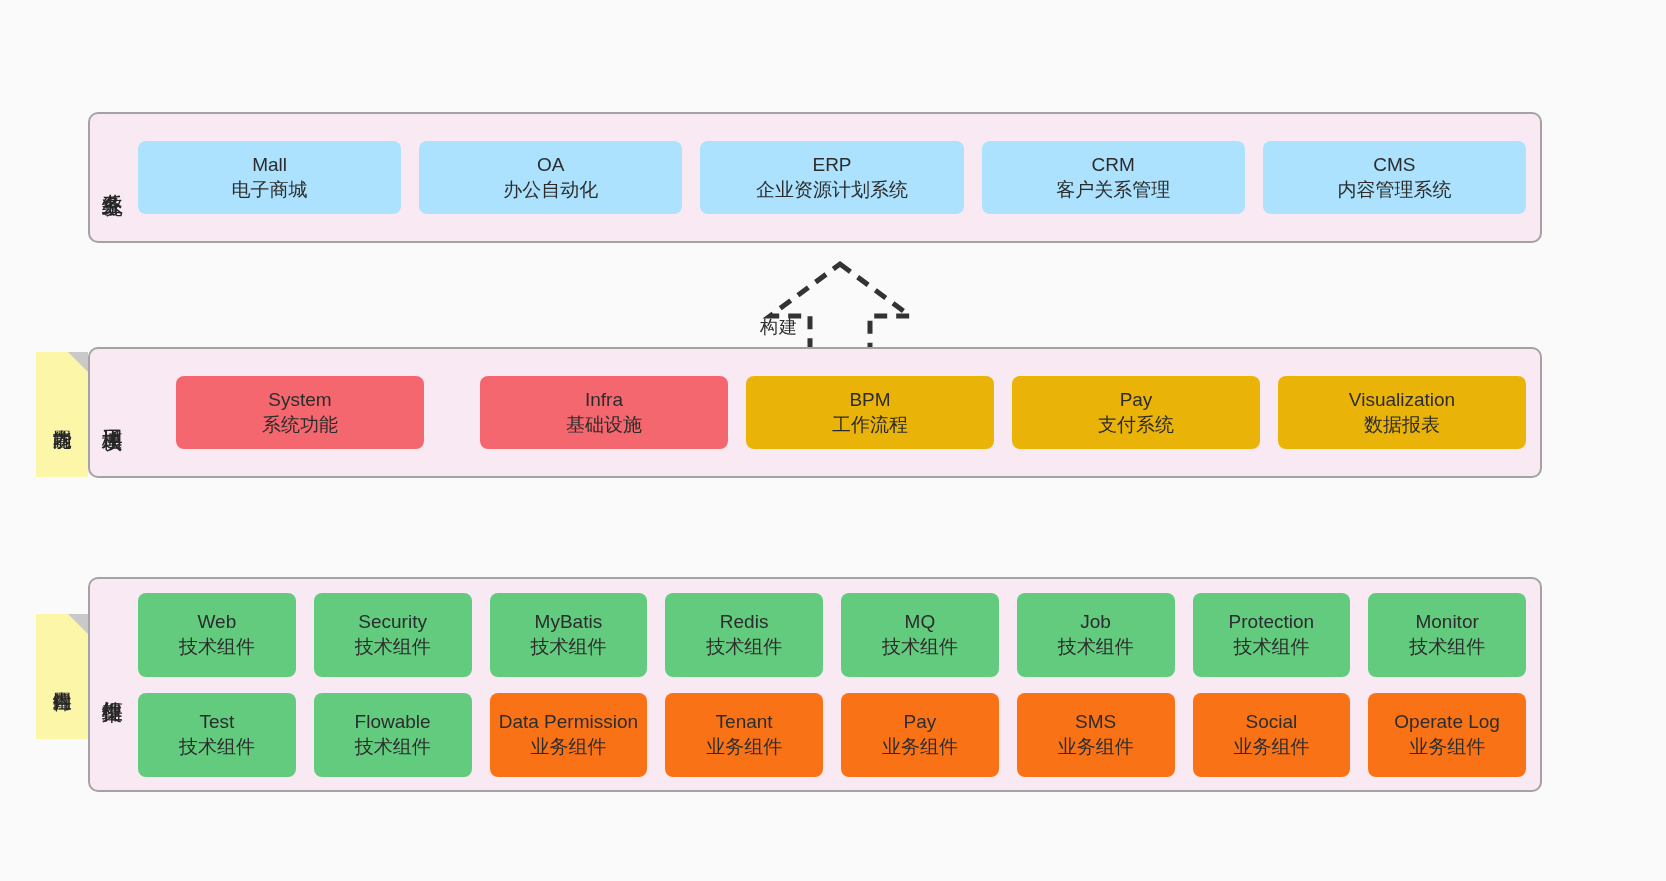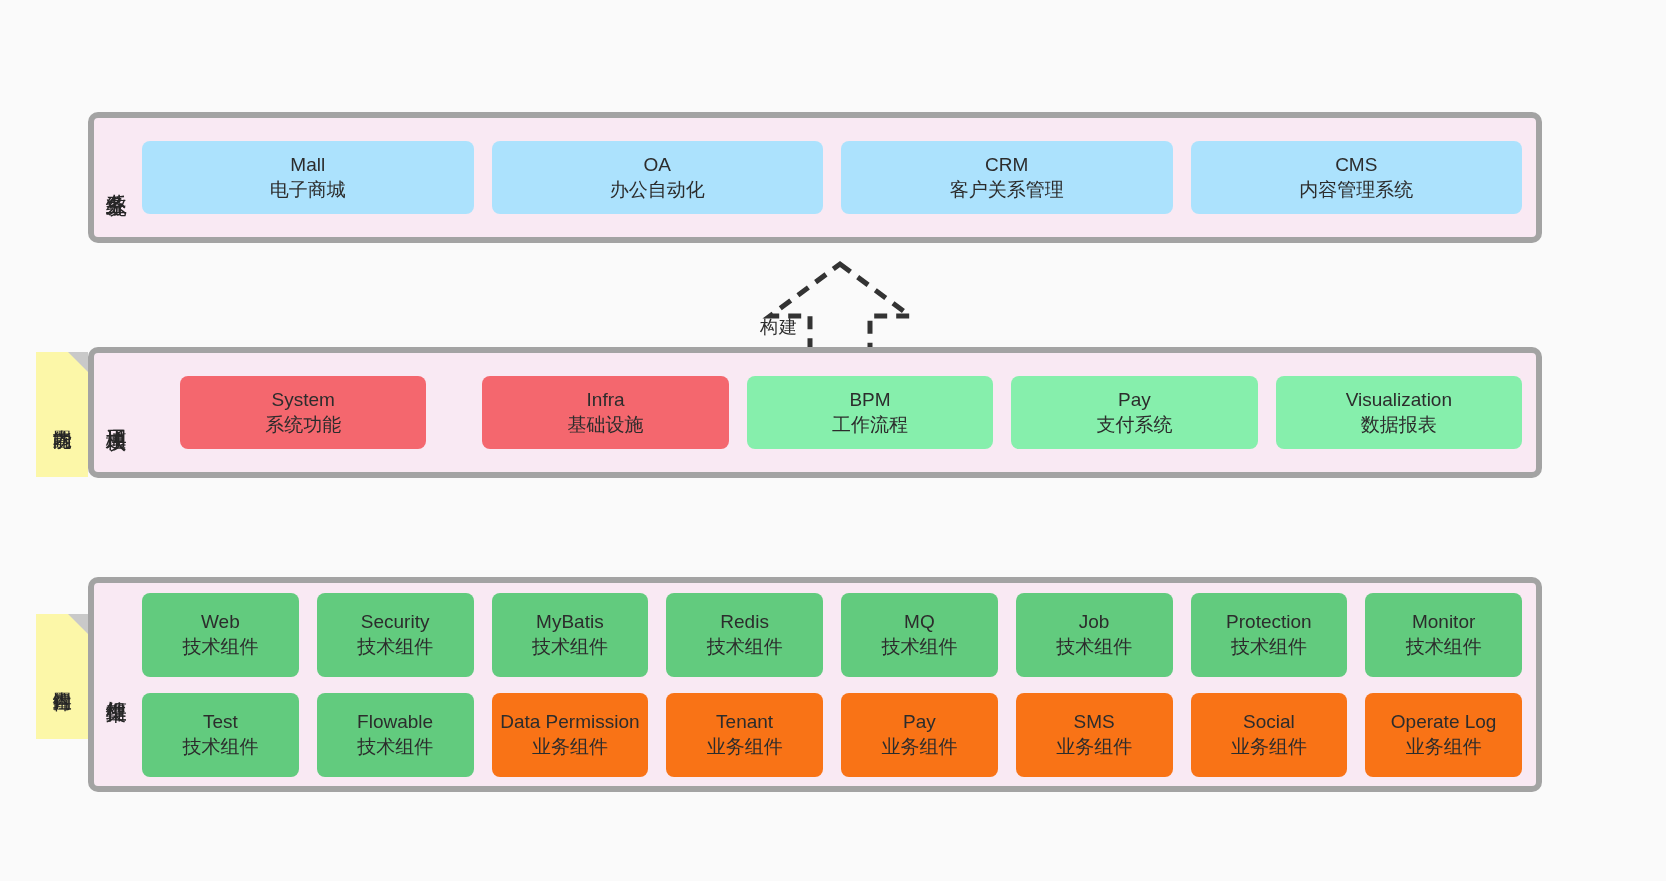--- a/index.html
+++ b/index.html
@@ -19,21 +19,21 @@
   #canvas {
     position: absolute;
     inset: 0;
   }
 
   
   .layer {
     position: absolute;
     box-sizing: border-box;
     background: #f9e9f3;
-    border: 6px solid #a3a3a3;
+    border: 2px solid #a3a3a3;
     border-radius: 10px;
     display: flex;
     align-items: stretch;
   }
 
   .layer-title {
     flex: 0 0 auto;
     width: 44px;
     display: flex;
     align-items: center;
@@ -76,21 +76,21 @@
     color: #2c2c2c;
     padding: 6px 4px;
     box-sizing: border-box;
   }
   .cell .en { white-space: normal; }
   .cell .cn { white-space: nowrap; }
 
   
   .c-blue        { background: #ace2fd; }
   .c-red-strong  { background: #f4676e; margin-left: 38px; }
-  .c-red-light   { background: #86efac; }
+  .c-red-light   { background: #eab308; }
   .c-green-strong{ background: #62cb7e; }
   .c-green-light { background: #f97316; }
 
   
   #layer-business  { left: 88px; top: 112px; width: 1454px; height: 131px; }
   #layer-common    { left: 88px; top: 347px; width: 1454px; height: 131px; }
   #layer-framework { left: 88px; top: 577px; width: 1454px; height: 215px; }
 
   #layer-business .cell  { height: 73px; }
   #layer-common .cell    { height: 73px; }
@@ -156,20 +156,24 @@
       <div class="row">
         <div class="cell c-blue">
           <span class="en">Mall</span>
           <span class="cn">电子商城</span>
         </div>
         <div class="cell c-blue">
           <span class="en">OA</span>
           <span class="cn">办公自动化</span>
         </div>
         <div class="cell c-blue">
+          <span class="en">ERP</span>
+          <span class="cn">企业资源计划系统</span>
+        </div>
+        <div class="cell c-blue">
           <span class="en">CRM</span>
           <span class="cn">客户关系管理</span>
         </div>
         <div class="cell c-blue">
           <span class="en">CMS</span>
           <span class="cn">内容管理系统</span>
         </div>
       </div>
     </div>
   </div>

